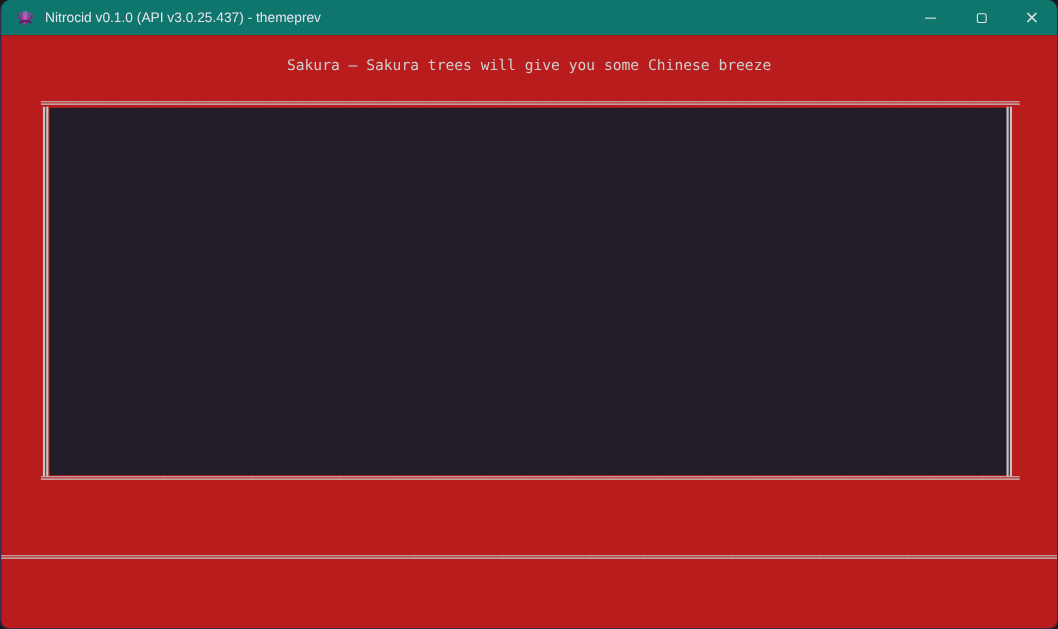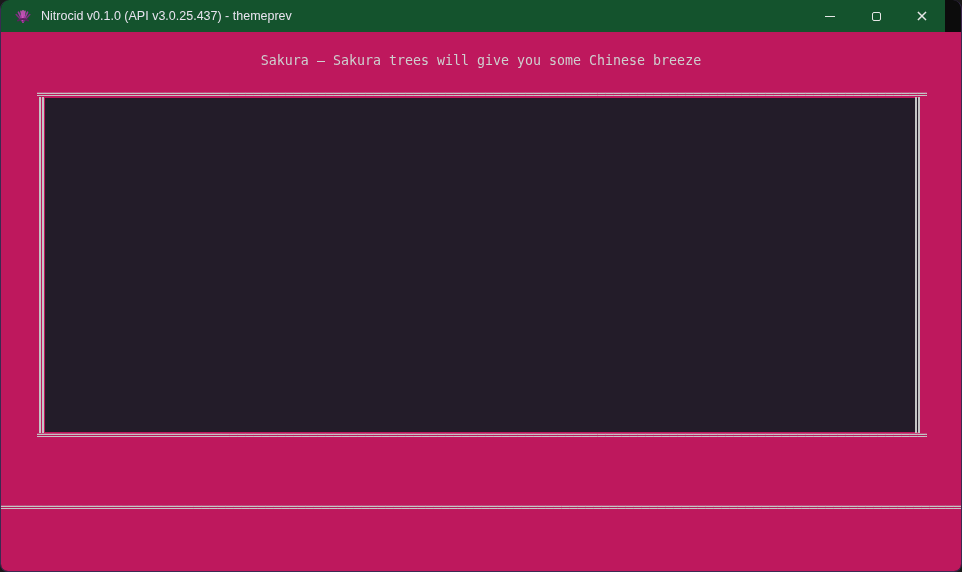--- a/index.html
+++ b/index.html
@@ -14,22 +14,22 @@
     width: 962px; height: 572px;
     background: #0C0C0C;
     border-radius: 9px 9px 8px 8px;
     overflow: hidden;
     border-left: 1px solid #3B2A52;
     border-right: 1px solid #3B2A52;
     border-bottom: 1px solid #3B2A52;
   }
   
   .titlebar {
-    position: absolute; top: 0; left: 0; right: 16px; height: 32px;
-    background: #14532d;
+    position: absolute; top: 0; left: 0; right: 0; height: 32px;
+    background: #0f766e;
     display: flex; align-items: center;
   }
   .app-icon { width: 18px; height: 18px; margin: 0 9px 0 13px; flex: 0 0 auto; }
   .titlebar-text {
     color: #E9E4F0;
     font-family: "Liberation Sans", "DejaVu Sans", sans-serif;
     font-size: 12.5px;
     white-space: nowrap;
   }
   .titlebar-spacer { flex: 1; }
@@ -40,21 +40,21 @@
   }
   .glyph-min { width: 10px; height: 1px; background: #E6E6E6; }
   .glyph-max { width: 9px; height: 9px; border: 1px solid #E6E6E6; border-radius: 2px; }
   .glyph-close {
     color: #E6E6E6; font-size: 16px; line-height: 16px;
     font-family: "DejaVu Sans", sans-serif;
   }
   
   .terminal {
     position: absolute; top: 32px; left: 0; right: 0; bottom: 0;
-    background: #be185d;
+    background: #b91c1c;
   }
   .mono-row {
     position: absolute; left: 0; width: 100%;
     height: 19px; line-height: 19px;
     font-size: 13.3px;
     color: #CFCFCF;
     text-align: center;
     white-space: nowrap;
   }
   .header-row   { top: 19px; }

